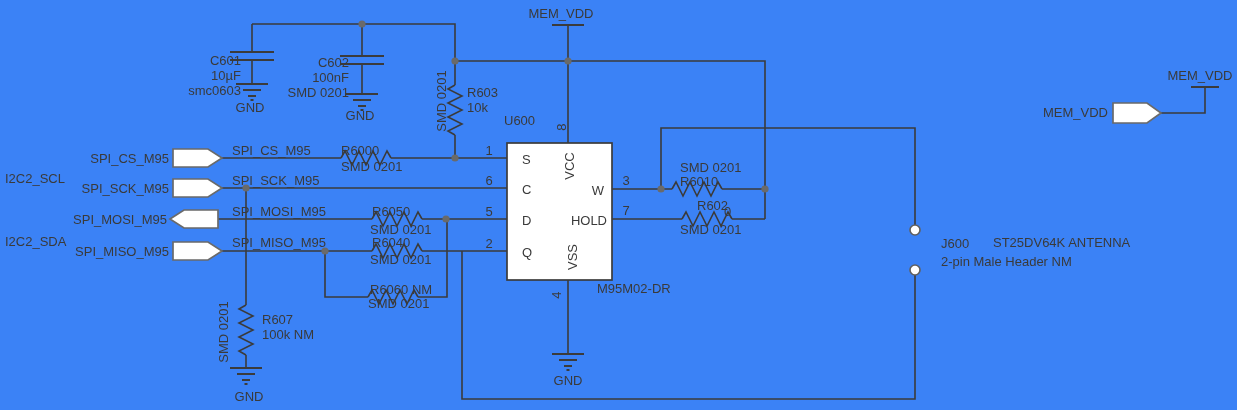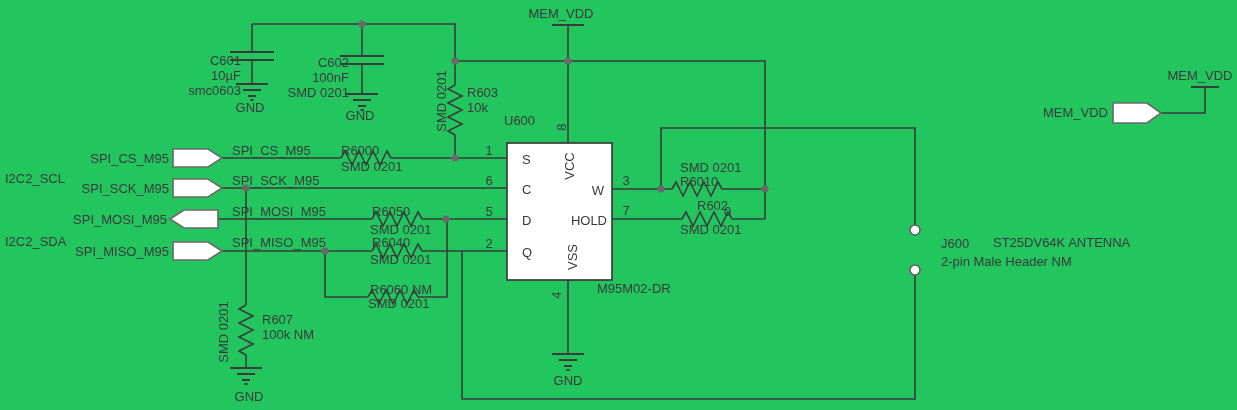--- a/index.html
+++ b/index.html
@@ -1,16 +1,16 @@
 <!DOCTYPE html>
 <html><head>
 <meta charset="utf-8">
 <style>
   html,body{margin:0;padding:0;background:#ffffff;}
-  #sheet{position:relative;width:1237px;height:410px;background:#22c55e;overflow:hidden;
+  #sheet{position:relative;width:1237px;height:410px;background:#3b82f6;overflow:hidden;
          font-family:"Liberation Sans", sans-serif;}
   svg text{font-family:"Liberation Sans", sans-serif;font-size:13px;fill:#3a3a3a;}
 </style>
 </head>
 <body>
 
 <div id="sheet">
 <svg width="1237" height="410" viewBox="0 0 1237 410" xmlns="http://www.w3.org/2000/svg">
 
   <g stroke="#3b3b3b" stroke-width="1.6" fill="none">

